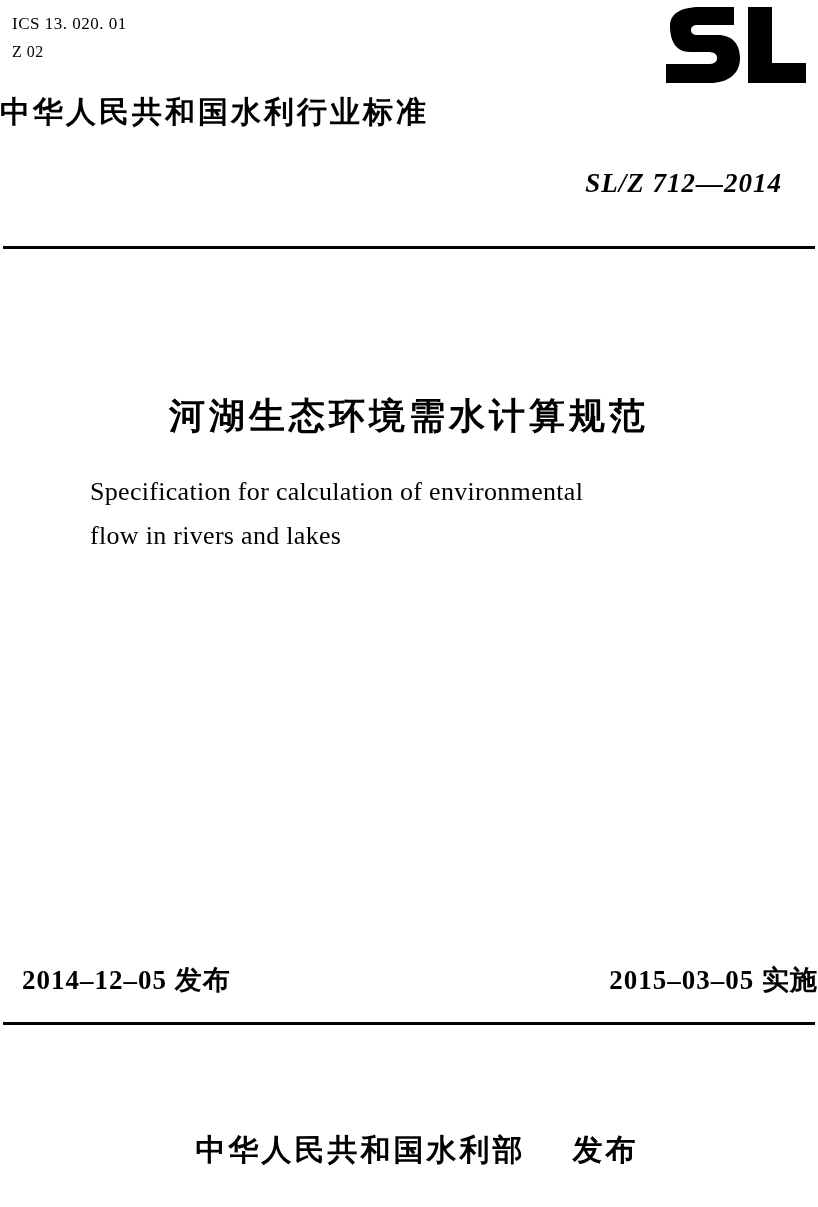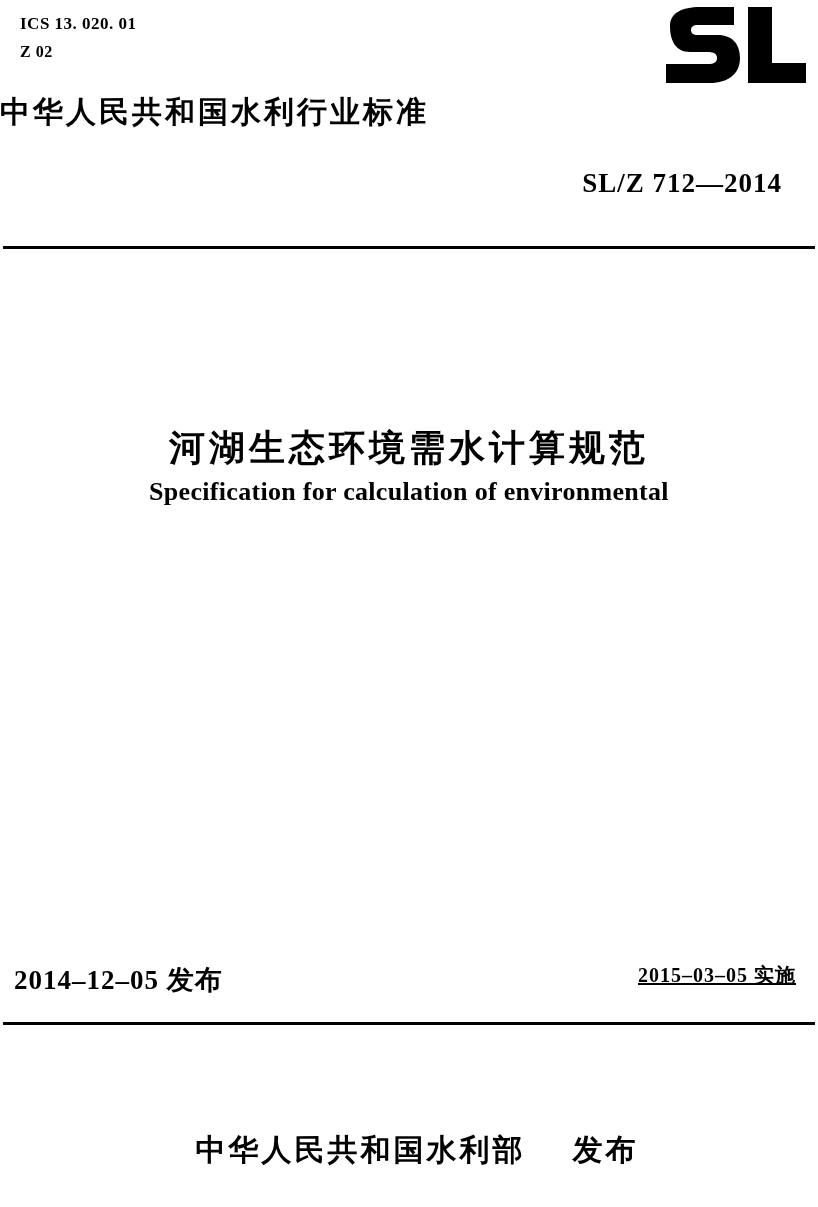--- a/index.html
+++ b/index.html
@@ -22,25 +22,24 @@
     width: 818px;
     height: 1207px;
   }
 
   
   .ics-block {
     position: absolute;
     left: 12px;
     top: 10px;
     font-family: "Liberation Serif", serif;
-    font-weight: bold;
+    font-weight: normal;
     font-size: 17px;
     line-height: 28px;
     letter-spacing: 0.5px;
-    margin-left: 8px;
   }
   .ics-line2 {
     font-size: 16px;
   }
 
   
   .sl-logo {
     position: absolute;
     right: 10px;
     top: 6px;
@@ -63,20 +62,21 @@
     letter-spacing: 3px;
   }
   .std-number {
     position: absolute;
     right: 36px;
     top: 168px;
     font-family: "Liberation Serif", serif;
     font-weight: bold;
     font-size: 27px;
     letter-spacing: 1px;
+    font-style: italic;
   }
 
   .rule {
     position: absolute;
     left: 3px;
     right: 3px;
     height: 3px;
     background: #000;
   }
   .rule-top { top: 246px; }
@@ -86,54 +86,52 @@
   .title-cn {
     position: absolute;
     left: 0;
     right: 0;
     top: 392px;
     text-align: center;
     font-family: "Liberation Serif", serif;
     font-weight: bold;
     font-size: 36px;
     letter-spacing: 4px;
-    margin-top: 32px;
   }
   .title-en {
     position: absolute;
     left: 90px;
     right: 90px;
     top: 470px;
-    text-align: center;
+    text-align: left;
     font-family: "Liberation Serif", serif;
-    font-weight: bold;
+    font-weight: normal;
     font-size: 26px;
     line-height: 44px;
     letter-spacing: 0.3px;
   }
 
   
   .date-issue {
     position: absolute;
-    left: 14px;
+    left: 22px;
     top: 962px;
     font-family: "Liberation Serif", serif;
     font-weight: bold;
     font-size: 27px;
     letter-spacing: 1px;
   }
   .date-effective {
     position: absolute;
-    right: 22px;
+    right: 0;
     top: 962px;
     font-family: "Liberation Serif", serif;
     font-weight: bold;
-    font-size: 20px;
+    font-size: 27px;
     letter-spacing: 1px;
-    text-decoration: underline;
   }
 
   
   .publisher {
     position: absolute;
     left: 0;
     right: 0;
     top: 1130px;
     text-align: center;
     font-family: "Liberation Serif", serif;
@@ -167,20 +165,21 @@
   </div>
 
   <div class="std-org">中华人民共和国水利行业标准</div>
   <div class="std-number">SL/Z 712—2014</div>
 
   <div class="rule rule-top"></div>
 
   <div class="title-cn">河湖生态环境需水计算规范</div>
   <div class="title-en">
     <div>Specification for calculation of environmental</div>
+    <div>flow in rivers and lakes</div>
   </div>
 
   <div class="date-issue">2014–12–05 发布</div>
   <div class="date-effective">2015–03–05 实施</div>
 
   <div class="rule rule-bottom"></div>
 
   <div class="publisher">
     <span>中华人民共和国水利部</span>
     <span class="gap"></span>

